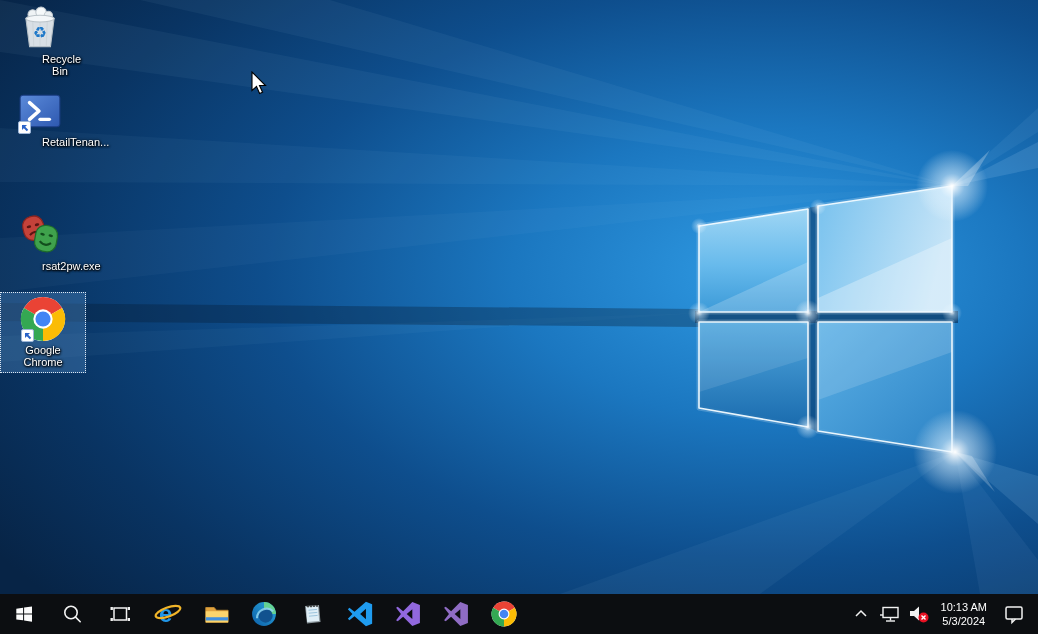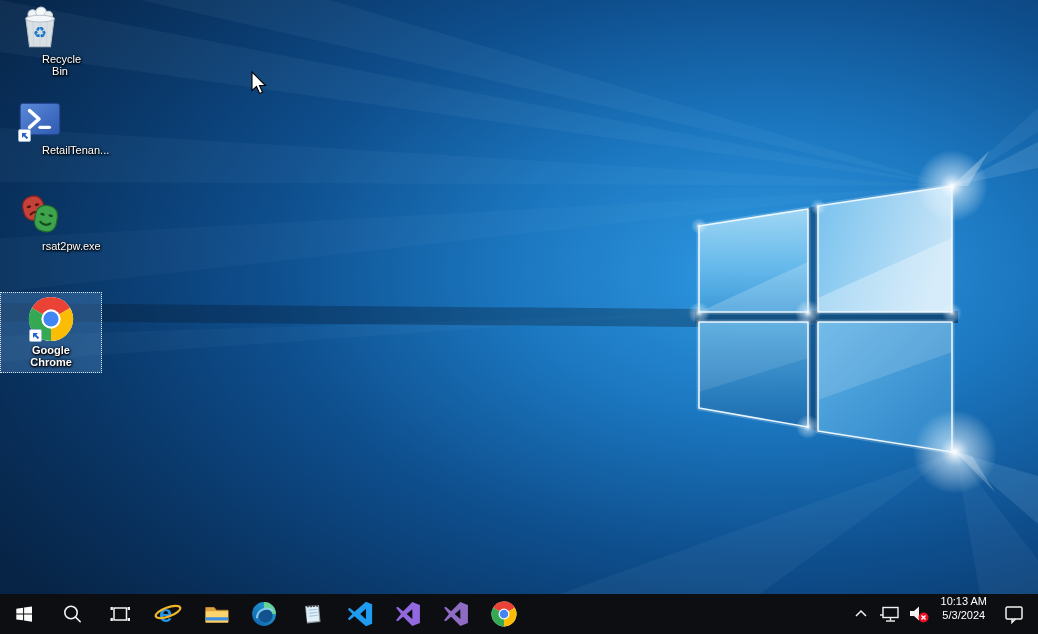--- a/index.html
+++ b/index.html
@@ -8,29 +8,29 @@
   
   .desktop{position:absolute;left:0;top:0;width:1038px;height:594px;overflow:hidden;}
   .wallpaper{position:absolute;left:0;top:0;width:100%;height:100%;display:block;}
   
   .icon-cell{position:absolute;width:76px;text-align:center;color:#fff;font-size:11px;cursor:default;}
   .icon-glyph{position:relative;width:46px;height:46px;margin:0 auto;}
   .icon-glyph svg{display:block;}
   .icon-label{margin-top:2px;line-height:12px;
     text-shadow:0 1px 2px rgba(0,0,0,.95),0 0 3px rgba(0,0,0,.85),1px 1px 2px rgba(0,0,0,.9);margin-left:40px;}
   .icon-cell.selected{border:1px dotted #dce6f2;background:rgba(100,160,220,.30);
-    padding:3px 12px 4px;margin-left:-2px;margin-top:-4px;font-weight:bold;}
+    padding:3px 4px 4px;margin-left:-2px;margin-top:-4px;}
   .shortcut-overlay{position:absolute;left:1px;bottom:0;width:13px;height:13px;background:#fff;
     border:1px solid #9db6d8;border-radius:2px;box-sizing:border-box;}
   .shortcut-overlay svg{position:absolute;left:1px;top:1px;}
   
   .taskbar{position:absolute;left:0;bottom:0;width:1038px;height:40px;background:#0c0e11;
     display:flex;align-items:stretch;z-index:5;}
   .tb-btn{width:48px;height:40px;display:flex;align-items:center;justify-content:center;flex:0 0 auto;}
-  .tray{margin-left:auto;display:flex;padding-right:4px;}
+  .tray{margin-left:auto;display:flex;align-items:center;padding-right:4px;}
   .tray-btn{height:40px;display:flex;align-items:center;justify-content:center;flex:0 0 auto;}
   .clock{color:#fff;font-size:11px;line-height:14px;text-align:center;padding:0 7px;white-space:nowrap;}
   
   .cursor{position:absolute;left:251px;top:71px;z-index:9;pointer-events:none;}
 </style>
 </head>
 <body>
 <div id="screen">
 
 <div class="desktop">
@@ -126,21 +126,21 @@
         <path d="M8.5,13 L35.5,13 L32,40 L12,40 Z" fill="#e7edf0" fill-opacity="0.93" stroke="#b7c0c6"></path>
         <path d="M15,14 L16,39 M22,14 L22,39 M29,14 L28,39" stroke="#cdd5da" stroke-width="1" fill="none"></path>
         <ellipse cx="22" cy="13" rx="13.5" ry="3.2" fill="#f4f7f9" stroke="#bac3c9"></ellipse>
         <text x="22" y="32" font-size="15" text-anchor="middle" fill="#1e78c8" font-family="DejaVu Sans">♻</text>
       </svg>
     </div>
     <div class="icon-label">Recycle Bin</div>
   </div>
 
 
-  <div class="icon-cell" style="left:2px;top:96px;">
+  <div class="icon-cell" style="left:2px;top:88px;">
     <div class="icon-glyph">
       <svg width="46" height="46" viewBox="0 0 44 44">
         <defs>
               <linearGradient id="psg" x1="0" y1="0" x2="1" y2="1">
           <stop offset="0" stop-color="#5b8ada"></stop>
                 <stop offset="1" stop-color="#2e59b0"></stop>
               </linearGradient>
             </defs>
         <rect x="3" y="7" width="38" height="30" rx="3" fill="url(#psg)" stroke="#1d3f86"></rect>
         <path d="M12,14 L21,22 L12,30" stroke="#fff" stroke-width="3.4" fill="none" stroke-linecap="round" stroke-linejoin="round"></path>
@@ -149,21 +149,21 @@
       <div class="shortcut-overlay">
         <svg width="10" height="10" viewBox="0 0 10 10">
           <path d="M2,2 L7,2 L2,7 Z" fill="#2a63c8"></path>
           <path d="M2.5,2.5 L6,6 L7.5,7.5" stroke="#2a63c8" stroke-width="2" fill="none"></path>
         </svg>
       </div>
     </div>
     <div class="icon-label">RetailTenan...</div>
   </div>
 
-  <div class="icon-cell" style="left:2px;top:192px;">
+  <div class="icon-cell" style="left:2px;top:212px;">
     <div class="icon-glyph">
       <svg width="46" height="46" viewBox="0 0 44 44">
         <g transform="rotate(-14 16 16)">
           <rect x="6" y="4" width="20" height="23" rx="9" fill="#c4423a" stroke="#8a2420" stroke-width="1.2"></rect>
           <ellipse cx="12" cy="13" rx="2.2" ry="1.3" fill="#5c1512"></ellipse>
           <ellipse cx="20" cy="13" rx="2.2" ry="1.3" fill="#5c1512"></ellipse>
           <path d="M11,21 Q16,17.5 21,21" stroke="#5c1512" stroke-width="1.8" fill="none"></path>
         </g>
         <g transform="rotate(10 28 27)">
           <rect x="17" y="13" width="21" height="25" rx="9" fill="#3fa24c" stroke="#1e6b2b" stroke-width="1.2"></rect>

